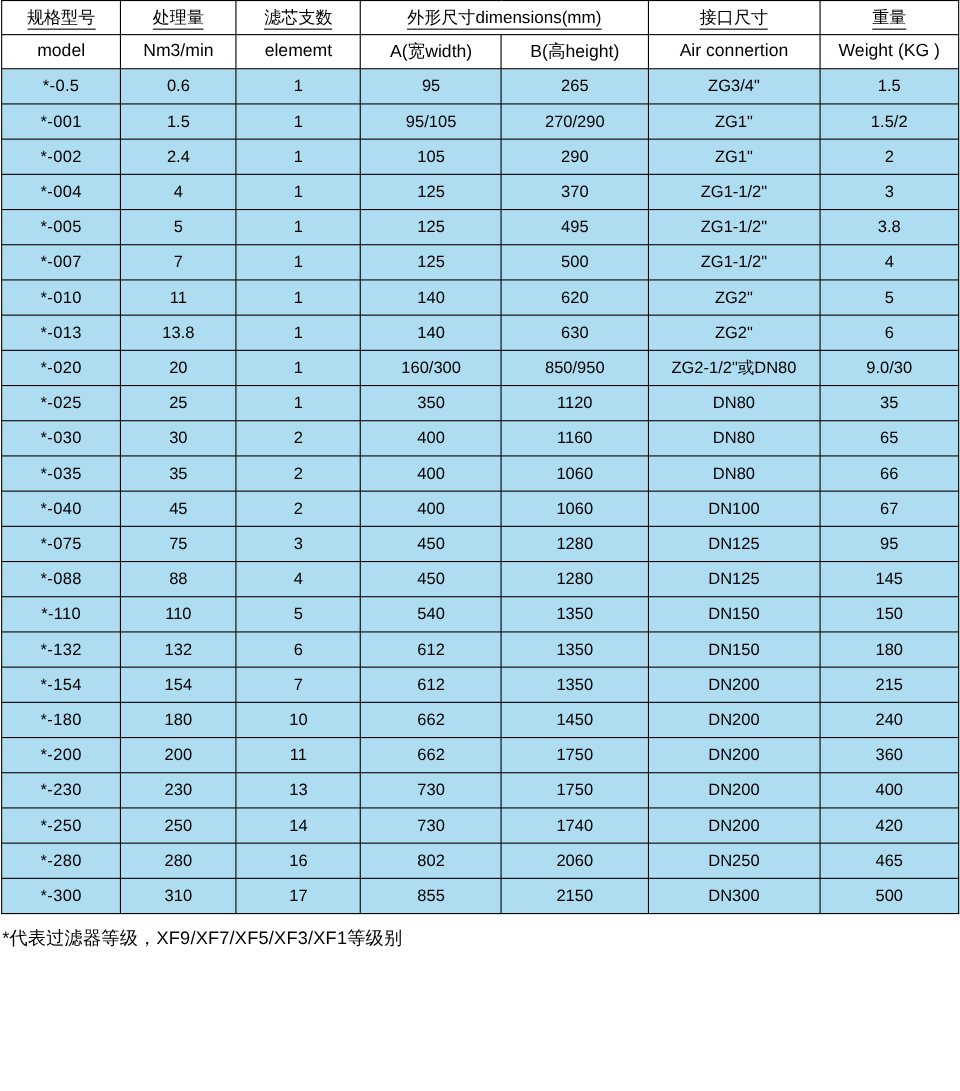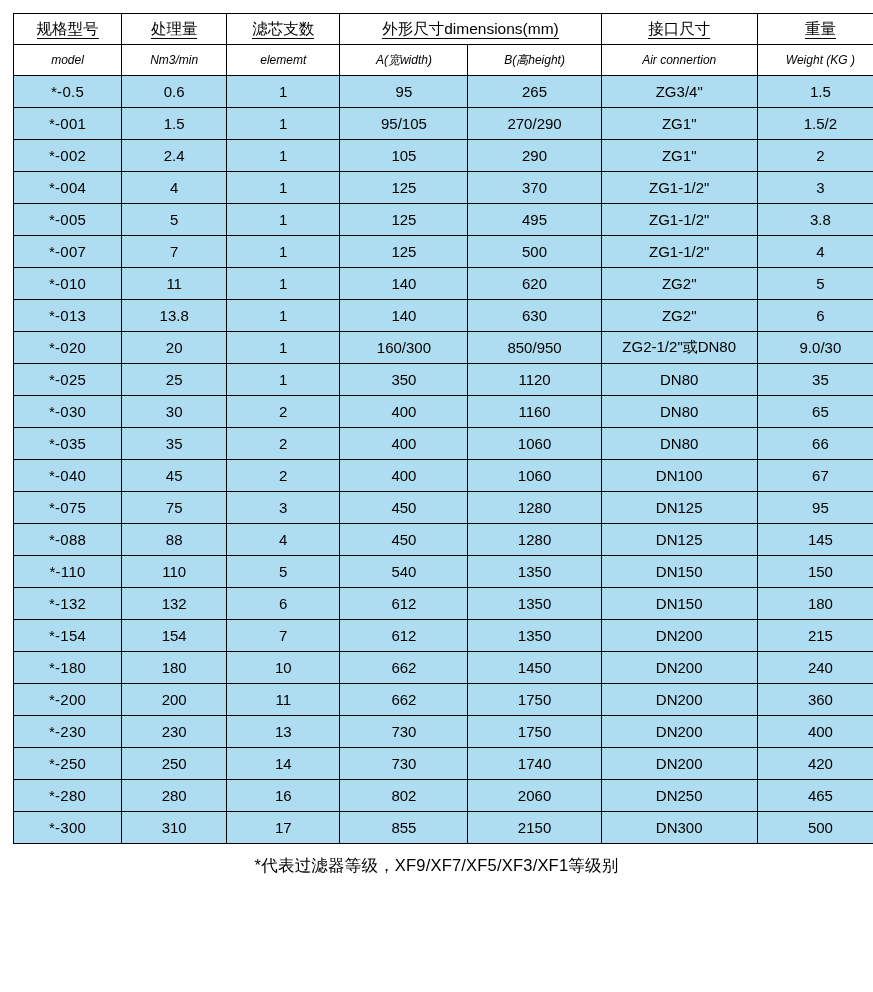--- a/index.html
+++ b/index.html
@@ -12,21 +12,21 @@
     height: 992px;
     font-family: "Liberation Sans", sans-serif;
     color: #000000;
     overflow: hidden;
   }
   .sheet {
     width: 873px;
     height: 992px;
     position: relative;
     box-sizing: border-box;
-    padding: 13px;
+    padding: 0;
   }
   table.spec {
     border-collapse: collapse;
     width: 871px;
     margin: 0 auto;
     table-layout: fixed;
   }
   table.spec td, table.spec th {
     border: 1px solid #000000;
     text-align: center;
@@ -47,43 +47,41 @@
   tr.head-row1 td {
     height: 30px;
     font-size: 15.5px;
   }
   tr.head-row1 td.underlined span {
     border-bottom: 1px solid #000000;
     padding-bottom: 1px;
   }
   tr.head-row2 td {
     height: 30px;
-    font-size: 12px;
-    font-style: italic;
+    font-size: 16px;
   }
   tr.data td {
     height: 31px;
     background: #aedcf0;
     font-size: 15px;
   }
   tr.data td.model {
     letter-spacing: 0.3px;
     margin-top: 48px;
   }
   td.dim-b {
     font-size: 14.5px;
   }
   td.conn {
     font-size: 14.5px;
   }
   .footnote {
     font-size: 16.5px;
     padding: 11px 2px 0 2px;
     letter-spacing: 0.2px;
-    text-align: center;
   }
 </style>
 </head>
 <body>
 
 <div class="sheet">
 
   <table class="spec">
     <colgroup>
       <col class="c0">

